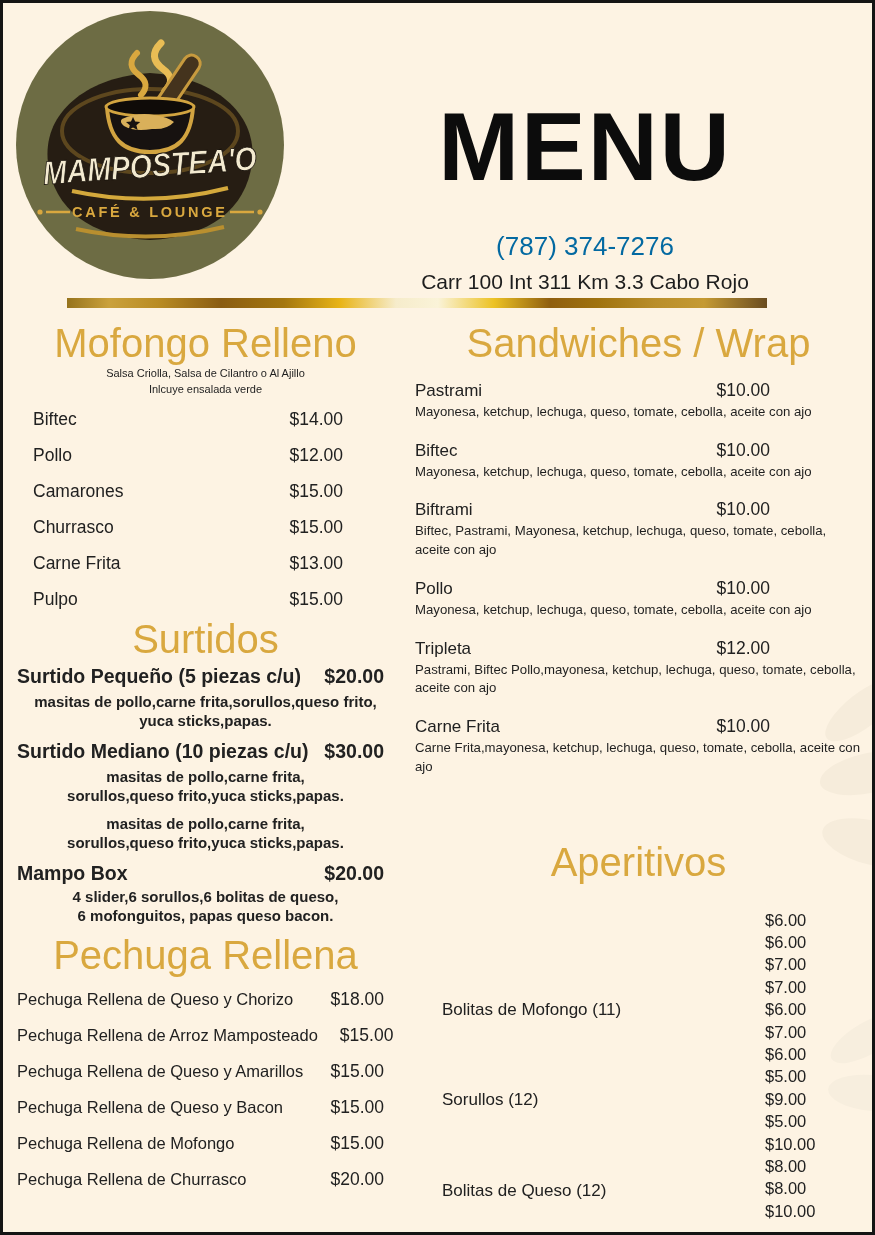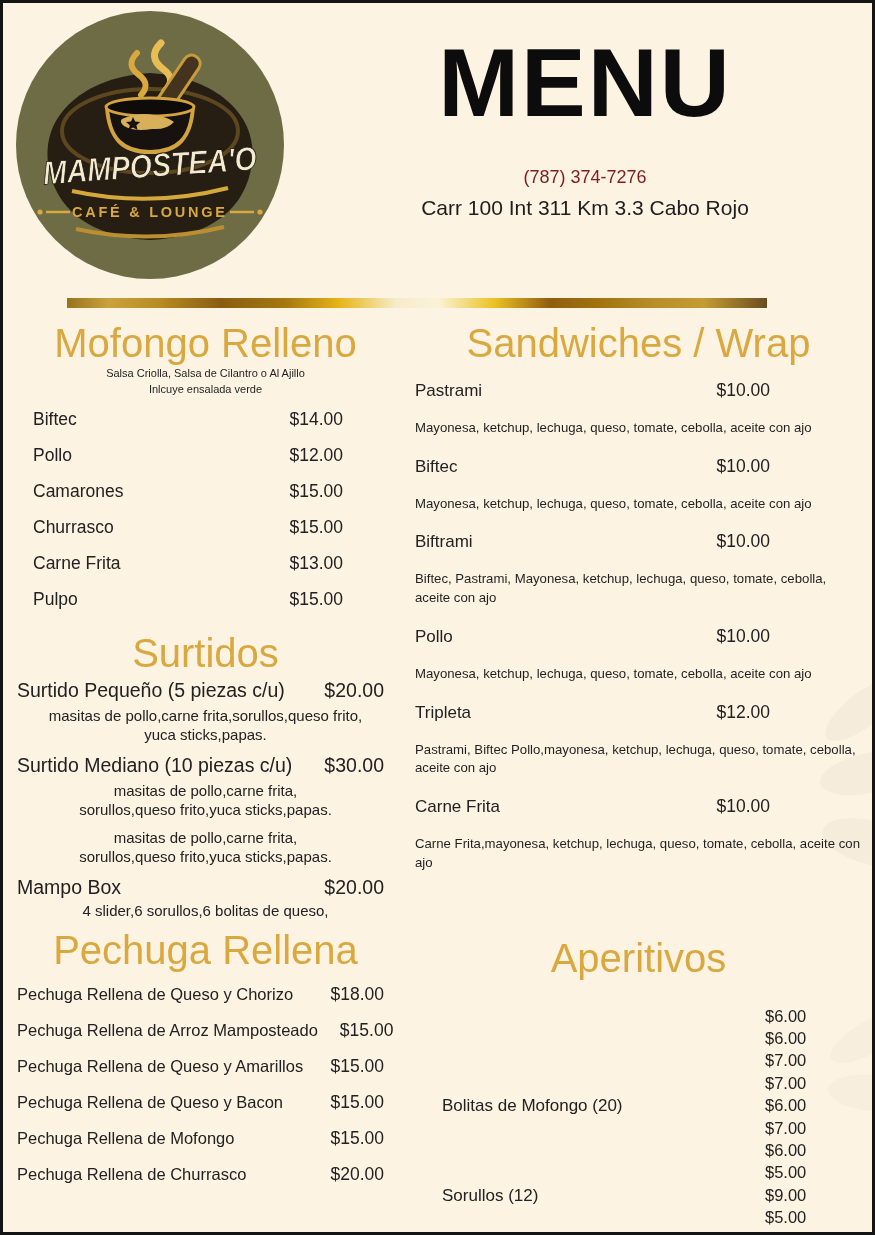--- a/index.html
+++ b/index.html
@@ -5,65 +5,65 @@
   * { margin:0; padding:0; box-sizing:border-box; }
   body { background:#888; font-family:"Liberation Sans","DejaVu Sans",sans-serif; }
   .page {
     position:relative; width:875px; height:1235px; margin:0 auto;
     background:#fdf3e3; border:3px solid #141414; overflow:hidden;
     color:#212121;
   }
   
   .header { position:relative; height:287px; }
   .logo { position:absolute; top:8px; left:13px; }
-  .header-right { margin-left:295px; text-align:center; padding-top:35px; }
+  .header-right { margin-left:295px; text-align:center; padding-top:99px; }
   .menu-title { font-size:97px; font-weight:800; letter-spacing:2px; color:#0c0c0c; line-height:0.92; }
-  .phone { font-size:18px; margin-top:40px; color:#7f1d1d; }
+  .phone { font-size:26px; margin-top:40px; color:#0369a1; }
   .address { font-size:21px; margin-top:8px; color:#1d1d1d; }
   .divider {
     height:10px; width:700px; margin:8px 0 0 64px;
     background:linear-gradient(90deg,
       #96731d 0%, #caa13c 6%, #b98c24 13%, #8a5c12 22%, #a4770f 31%,
       #e8b417 39%, #f6eccb 47%, #faf3d8 53%, #ecc224 61%, #8f5e0e 69%,
       #a0730f 76%, #b98e2a 84%, #c59a33 91%, #6a4c20 100%);
   }
   
   .main { display:flex; padding:0 10px; position:relative; z-index:1; }
   .col-left  { flex:none; width:385px; }
   .col-right { flex:1; padding-left:17px; }
   .sec-title { font-size:40px; line-height:1.05; color:#d9a83f; text-align:center; font-weight:500; }
   
   .mof-title { margin-top:14px; }
   .mof-sub { font-size:11px; line-height:1.45; text-align:center; color:#1f1f1f; margin-top:2px; }
   .mof-items { margin-top:4px; }
   .mof-row { display:flex; justify-content:space-between; align-items:center;
              height:36px; padding:0 55px 0 20px; font-size:17.5px; }
   
-  .sur-title { margin-top:14px;text-align:center; }
+  .sur-title { margin-top:0;text-align:center; }
   .sur-items { margin-top:4px; }
-  .sur-block { margin-bottom:9px; }
+  .sur-block { margin-bottom:9px;font-weight:bold; }
   .sur-row { display:flex; justify-content:space-between; align-items:baseline;
              padding:0 14px 0 4px; font-size:19.5px; line-height:25px; white-space:nowrap; }
   .sur-price { font-size:19.5px; }
   .sur-desc { text-align:center; font-size:15px; line-height:19px; margin-top:3px; }
   .sur-block:last-child .sur-desc { margin-top:1px; }
   
   .pech-title { margin-top:4px; }
   .pech-items { margin-top:6px; }
   .pech-row { display:flex; justify-content:space-between; align-items:center;
               height:36px; padding:0 14px 0 4px; font-size:16.5px; white-space:nowrap; }
   .pech-price { font-size:17.5px;margin-left:22px; }
   
   .sw-title { margin-top:14px; }
   .sw-items { margin-top:16px; }
   .sw-item { margin-bottom:18px; }
   .sw-row { display:flex; align-items:baseline; }
   .sw-name { font-size:17px; }
   .sw-price { margin-left:auto; margin-right:92px; font-size:17.5px; }
-  .sw-desc { font-size:13.2px; line-height:1.42; margin-top:18px; max-width:452px; color:#1f1f1f; }
+  .sw-desc { font-size:13.2px; line-height:1.42; margin-top:2px; max-width:452px; color:#1f1f1f; }
   
   .ape-title { margin-top:64px; }
   .ape-list { display:flex; margin-top:26px; }
   .ape-names { flex:1; padding-left:27px; font-size:17px; line-height:22.6px; white-space:pre-wrap; }
   .ape-prices { flex:none; width:97px; font-size:16.5px; line-height:22.4px; }
   
   .leaf { position:absolute; right:-8px; z-index:0; }
   .leaf-1 { top:665px; }
   .leaf-2 { top:1000px; }
 </style>
@@ -201,20 +201,21 @@
               </div>
             </div>
 
             <div class="sur-block">
               <div class="sur-row">
                 <span>Mampo Box</span>
                 <span class="sur-price">$20.00</span>
               </div>
               <div class="sur-desc">
                 <div>4 slider,6 sorullos,6 bolitas de queso,</div>
+                <div>6 mofonguitos, papas queso bacon.</div>
               </div>
             </div>
           </div>
       </div>
 
       <div>
         <div class="sec-title pech-title">Pechuga Rellena</div>
         <div class="pech-items">
 
             <div class="pech-row">
@@ -306,21 +307,21 @@
             </div>
           </div>
       </div>
 
       <div>
         <div class="sec-title ape-title">Aperitivos</div>
         <div class="ape-list">
           <div class="ape-names">
             
           
-              <div>Bolitas de Mofongo (20)</div>
+              <div>Bolitas de Mofongo (11)</div>
             
               <div>Sorullos (12)</div>
             
               <div>Bolitas de Queso (12)</div>
             
               
             
               
             
               

